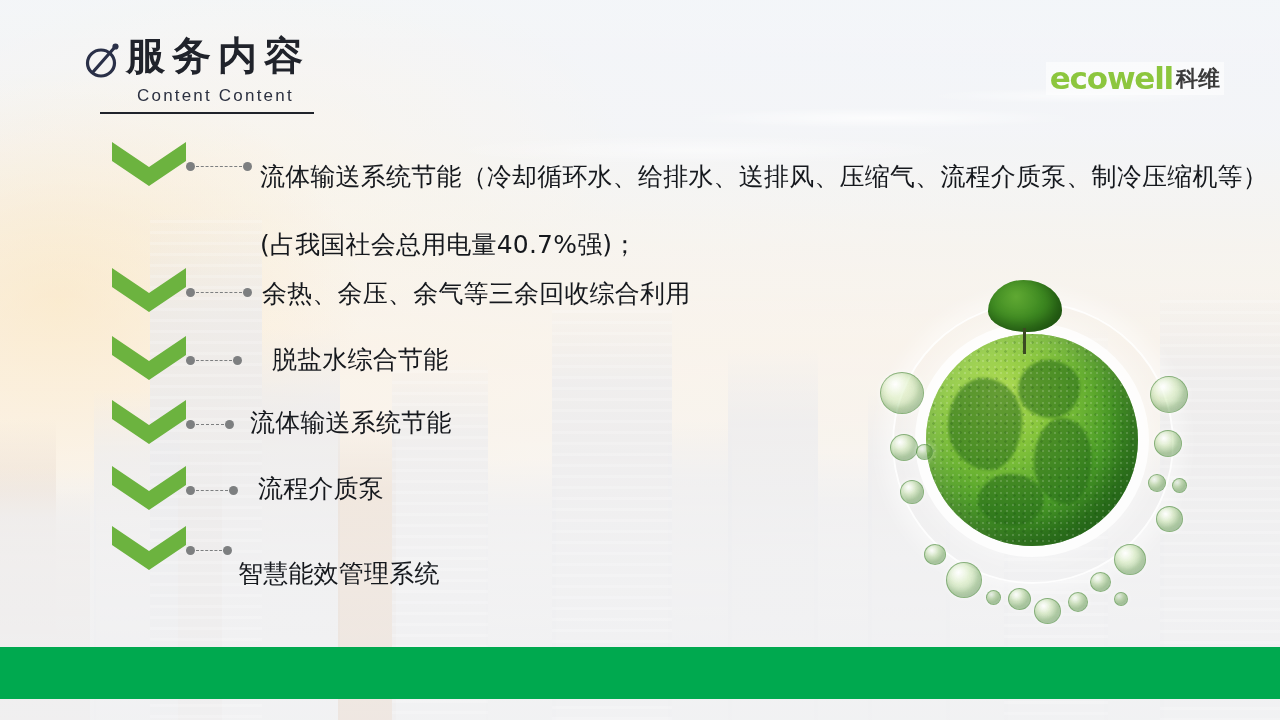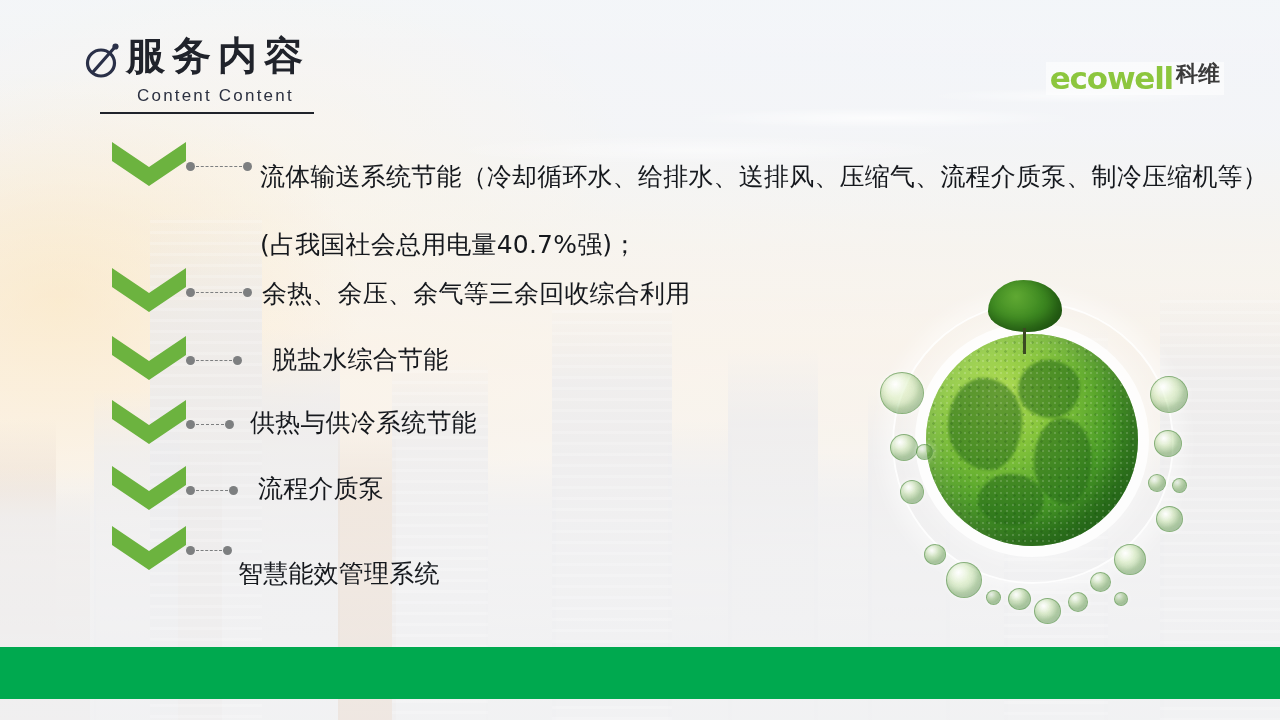--- a/index.html
+++ b/index.html
@@ -127,21 +127,21 @@
     height: 2px;
     background: #20232b;
   }
 
   
   .logo {
     position: absolute;
     right: 56px;
     top: 62px;
     display: flex;
-    align-items: flex-start;
+    align-items: center;
     background: rgba(255,255,255,0.55);
     padding: 1px 4px;
   }
   .logo-mark {
     font-size: 31px;
     font-weight: bold;
     color: #8cc63e;
     letter-spacing: -1.2px;
     line-height: 1;
     font-family: "DejaVu Sans", sans-serif;
@@ -404,21 +404,21 @@
       <div class="chev" style="left:112px; top:400px;">
         <svg viewBox="0 0 74 44" xmlns="http://www.w3.org/2000/svg">
           <polygon points="0,0 37,25 74,0 74,19 37,44 0,19" fill="#6cb33f"></polygon>
         </svg>
       </div>
       <div class="connector" style="left:186px; top:419px; width:48px;">
         <span class="dot"></span>
           <span class="dash"></span>
           <span class="dot"></span>
       </div>
-      <div class="btext" style="left:250px; top:406px;">供热与供冷系统节能</div>
+      <div class="btext" style="left:250px; top:406px;">流体输送系统节能</div>
     </div>
 
     <div class="bullet-row">
       <div class="chev" style="left:112px; top:466px;">
         <svg viewBox="0 0 74 44" xmlns="http://www.w3.org/2000/svg">
           <polygon points="0,0 37,25 74,0 74,19 37,44 0,19" fill="#6cb33f"></polygon>
         </svg>
       </div>
       <div class="connector" style="left:186px; top:485px; width:52px;">
         <span class="dot"></span>

